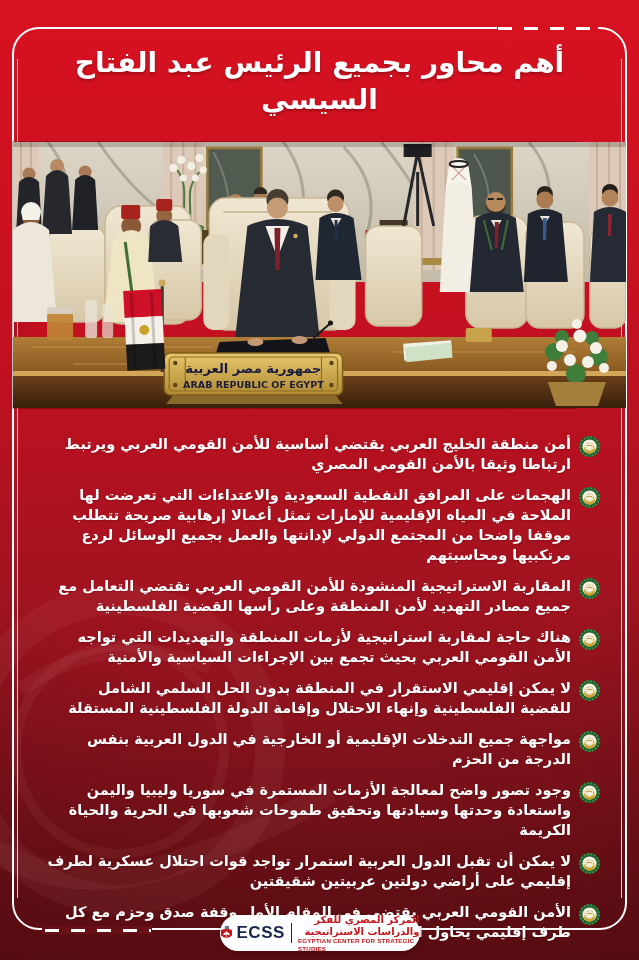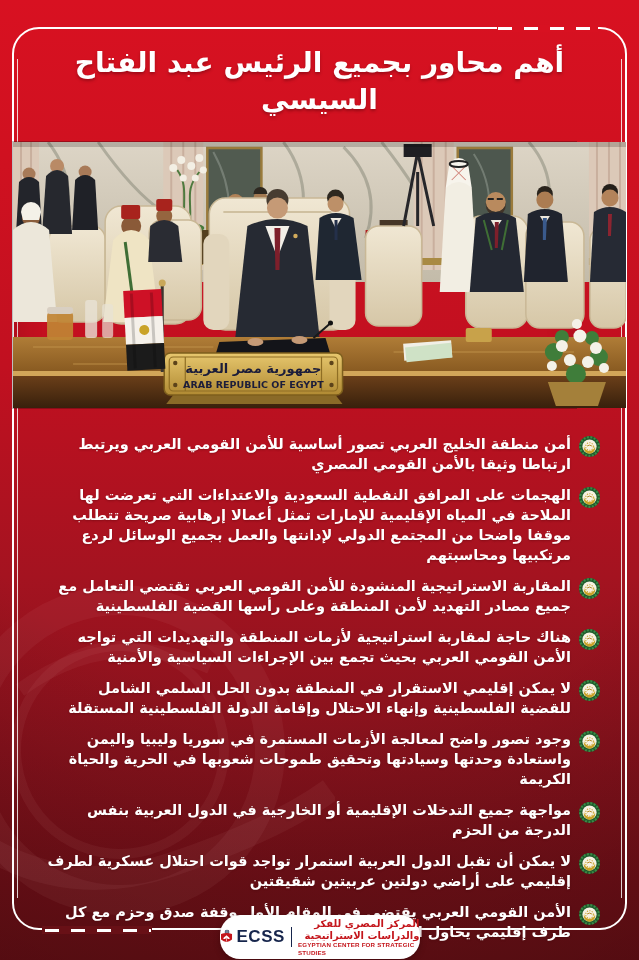--- a/index.html
+++ b/index.html
@@ -33,21 +33,21 @@
   .photo svg{display:block;}
 
   .bullets{position:absolute;top:434px;left:44px;right:38px;z-index:5;
     list-style:none;margin:0;padding:0;direction:rtl;}
   .bullets li{display:flex;align-items:flex-start;gap:7px;margin-bottom:11px;}
   .bullets .bicon{flex:0 0 23px;width:23px;height:23px;margin-top:1px;}
   .bullets .btxt{color:#fff;font-weight:bold;font-size:14.5px;line-height:20px;
     text-align:right;text-shadow:0 1px 2px rgba(60,0,8,.3);}
 
   .badge{position:absolute;left:50%;transform:translateX(-50%);top:915px;z-index:7;
-    width:200px;height:44px;background:#fff;border-radius:20px;
+    width:200px;height:36px;background:#fff;border-radius:20px;
     display:flex;align-items:center;justify-content:flex-end;gap:4px;
     box-shadow:0 2px 6px rgba(40,0,5,.4);}
   .ecss-acr{font-family:"Liberation Sans",sans-serif;font-weight:bold;font-size:17px;
     color:#16254c;letter-spacing:.5px;}
   .ecss-div{width:2px;height:20px;background:#16254c;margin:0 2px;}
   .ecss-names{display:flex;flex-direction:column;align-items:center;line-height:1.15;}
   .ecss-names .ar{direction:rtl;font-size:10px;font-weight:bold;color:#c4161c;}
   .ecss-names .en{font-family:"Liberation Sans",sans-serif;font-size:6.2px;font-weight:bold;
     color:#c4161c;letter-spacing:.2px;}
 </style>
@@ -336,21 +336,21 @@
       <li>
         <svg class="bicon" viewBox="0 0 24 24">
           <circle cx="12" cy="12" r="11" fill="#1e5c2c"></circle>
           <circle cx="12" cy="12" r="9.8" fill="none" stroke="#3c8a46" stroke-width="2.2" stroke-dasharray="2 1.6"></circle>
           <circle cx="12" cy="12" r="7.4" fill="#f6f1e2"></circle>
           <circle cx="12" cy="13.6" r="6" fill="#c9a227"></circle>
           <circle cx="12" cy="10.9" r="5.7" fill="#f6f1e2"></circle>
           <circle cx="12" cy="12" r="4" fill="none" stroke="#c9a227" stroke-width="1.1" stroke-dasharray="1.2 1.4"></circle>
           <path d="M9.5,11.5 q2.5,-2 5,0" stroke="#b3871d" stroke-width="1" fill="none"></path>
         </svg>
-        <span class="btxt">أمن منطقة الخليج العربي تصور أساسية للأمن القومي العربي ويرتبط ارتباطا وثيقا بالأمن القومي المصري</span>
+        <span class="btxt">أمن منطقة الخليج العربي يقتضي أساسية للأمن القومي العربي ويرتبط ارتباطا وثيقا بالأمن القومي المصري</span>
       </li>
 
       <li>
         <svg class="bicon" viewBox="0 0 24 24">
           <circle cx="12" cy="12" r="11" fill="#1e5c2c"></circle>
           <circle cx="12" cy="12" r="9.8" fill="none" stroke="#3c8a46" stroke-width="2.2" stroke-dasharray="2 1.6"></circle>
           <circle cx="12" cy="12" r="7.4" fill="#f6f1e2"></circle>
           <circle cx="12" cy="13.6" r="6" fill="#c9a227"></circle>
           <circle cx="12" cy="10.9" r="5.7" fill="#f6f1e2"></circle>
           <circle cx="12" cy="12" r="4" fill="none" stroke="#c9a227" stroke-width="1.1" stroke-dasharray="1.2 1.4"></circle>
@@ -401,34 +401,34 @@
       <li>
         <svg class="bicon" viewBox="0 0 24 24">
           <circle cx="12" cy="12" r="11" fill="#1e5c2c"></circle>
           <circle cx="12" cy="12" r="9.8" fill="none" stroke="#3c8a46" stroke-width="2.2" stroke-dasharray="2 1.6"></circle>
           <circle cx="12" cy="12" r="7.4" fill="#f6f1e2"></circle>
           <circle cx="12" cy="13.6" r="6" fill="#c9a227"></circle>
           <circle cx="12" cy="10.9" r="5.7" fill="#f6f1e2"></circle>
           <circle cx="12" cy="12" r="4" fill="none" stroke="#c9a227" stroke-width="1.1" stroke-dasharray="1.2 1.4"></circle>
           <path d="M9.5,11.5 q2.5,-2 5,0" stroke="#b3871d" stroke-width="1" fill="none"></path>
         </svg>
+        <span class="btxt">مواجهة جميع التدخلات الإقليمية أو الخارجية في الدول العربية بنفس الدرجة من الحزم</span>
+      </li>
+
+      <li>
+        <svg class="bicon" viewBox="0 0 24 24">
+          <circle cx="12" cy="12" r="11" fill="#1e5c2c"></circle>
+          <circle cx="12" cy="12" r="9.8" fill="none" stroke="#3c8a46" stroke-width="2.2" stroke-dasharray="2 1.6"></circle>
+          <circle cx="12" cy="12" r="7.4" fill="#f6f1e2"></circle>
+          <circle cx="12" cy="13.6" r="6" fill="#c9a227"></circle>
+          <circle cx="12" cy="10.9" r="5.7" fill="#f6f1e2"></circle>
+          <circle cx="12" cy="12" r="4" fill="none" stroke="#c9a227" stroke-width="1.1" stroke-dasharray="1.2 1.4"></circle>
+          <path d="M9.5,11.5 q2.5,-2 5,0" stroke="#b3871d" stroke-width="1" fill="none"></path>
+        </svg>
         <span class="btxt">وجود تصور واضح لمعالجة الأزمات المستمرة في سوريا وليبيا واليمن واستعادة وحدتها وسيادتها وتحقيق طموحات شعوبها في الحرية والحياة الكريمة</span>
-      </li>
-
-      <li>
-        <svg class="bicon" viewBox="0 0 24 24">
-          <circle cx="12" cy="12" r="11" fill="#1e5c2c"></circle>
-          <circle cx="12" cy="12" r="9.8" fill="none" stroke="#3c8a46" stroke-width="2.2" stroke-dasharray="2 1.6"></circle>
-          <circle cx="12" cy="12" r="7.4" fill="#f6f1e2"></circle>
-          <circle cx="12" cy="13.6" r="6" fill="#c9a227"></circle>
-          <circle cx="12" cy="10.9" r="5.7" fill="#f6f1e2"></circle>
-          <circle cx="12" cy="12" r="4" fill="none" stroke="#c9a227" stroke-width="1.1" stroke-dasharray="1.2 1.4"></circle>
-          <path d="M9.5,11.5 q2.5,-2 5,0" stroke="#b3871d" stroke-width="1" fill="none"></path>
-        </svg>
-        <span class="btxt">مواجهة جميع التدخلات الإقليمية أو الخارجية في الدول العربية بنفس الدرجة من الحزم</span>
       </li>
 
       <li>
         <svg class="bicon" viewBox="0 0 24 24">
           <circle cx="12" cy="12" r="11" fill="#1e5c2c"></circle>
           <circle cx="12" cy="12" r="9.8" fill="none" stroke="#3c8a46" stroke-width="2.2" stroke-dasharray="2 1.6"></circle>
           <circle cx="12" cy="12" r="7.4" fill="#f6f1e2"></circle>
           <circle cx="12" cy="13.6" r="6" fill="#c9a227"></circle>
           <circle cx="12" cy="10.9" r="5.7" fill="#f6f1e2"></circle>
           <circle cx="12" cy="12" r="4" fill="none" stroke="#c9a227" stroke-width="1.1" stroke-dasharray="1.2 1.4"></circle>

